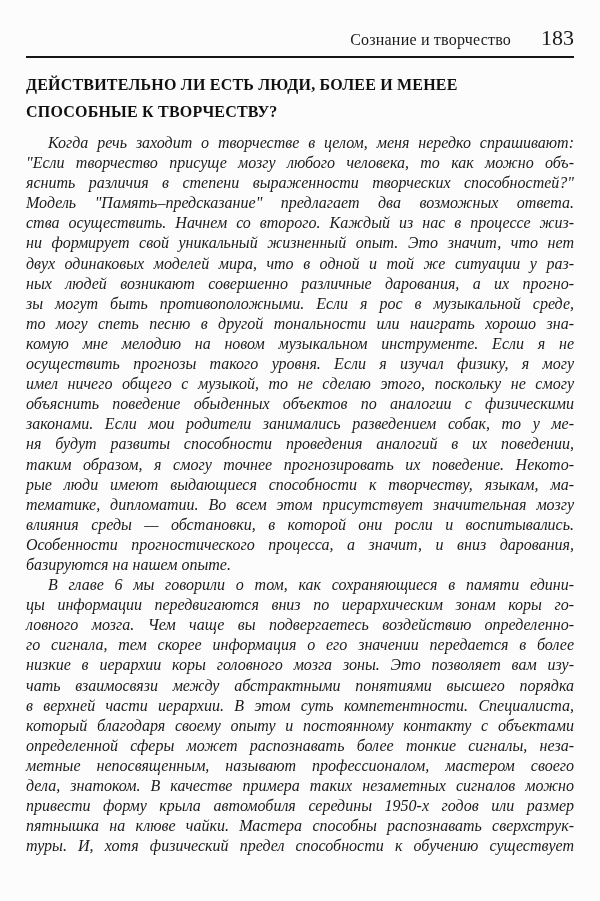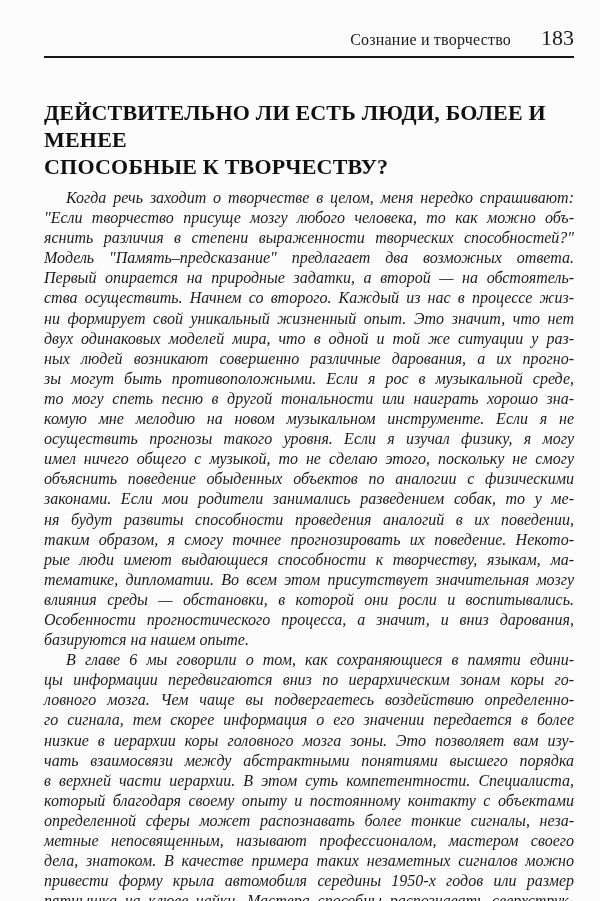--- a/index.html
+++ b/index.html
@@ -11,21 +11,21 @@
     height: 901px;
     background: #fcfcfc;
     color: #1a1a1a;
     font-family: "Liberation Serif", "DejaVu Serif", serif;
     overflow: hidden;
   }
   .page {
     box-sizing: border-box;
     width: 600px;
     height: 901px;
-    padding: 0 26px 0 44px;
+    padding: 0 26px 0 26px;
   }
   .header-row {
     display: flex;
     justify-content: flex-end;
     align-items: baseline;
     gap: 30px;
     padding-top: 25px;
   }
   .running-title {
     font-size: 16px;
@@ -33,23 +33,23 @@
   }
   .page-number {
     font-size: 22px;
   }
   .header-rule {
     border: none;
     border-top: 2.5px solid #161616;
     margin: 5px 0 0 0;
   }
   .section-heading {
-    margin-top: 41px;
+    margin-top: 13px;
     font-weight: bold;
-    font-size: 22px;
+    font-size: 16px;
     line-height: 27px;
     letter-spacing: 0.2px;
     color: #101010;
   }
   .body-text {
     margin-top: 8px;
     font-size: 16px;
     line-height: 20.1px;
   }
   .line {
@@ -81,21 +81,20 @@
       <div>ДЕЙСТВИТЕЛЬНО ЛИ ЕСТЬ ЛЮДИ, БОЛЕЕ И МЕНЕЕ</div>
       <div>СПОСОБНЫЕ К ТВОРЧЕСТВУ?</div>
     </div>
 
   <div class="body-text">
       <div>
         <div class="line first">Когда речь заходит о творчестве в целом, меня нередко спрашивают:</div>
         <div class="line">"Если творчество присуще мозгу любого человека, то как можно объ-</div>
         <div class="line">яснить различия в степени выраженности творческих способностей?"</div>
         <div class="line">Модель "Память–предсказание" предлагает два возможных ответа.</div>
-        <div class="line">Первый опирается на природные задатки, а второй — на обстоятель-</div>
         <div class="line">ства осуществить. Начнем со второго. Каждый из нас в процессе жиз-</div>
         <div class="line">ни формирует свой уникальный жизненный опыт. Это значит, что нет</div>
         <div class="line">двух одинаковых моделей мира, что в одной и той же ситуации у раз-</div>
         <div class="line">ных людей возникают совершенно различные дарования, а их прогно-</div>
         <div class="line">зы могут быть противоположными. Если я рос в музыкальной среде,</div>
         <div class="line">то могу спеть песню в другой тональности или наиграть хорошо зна-</div>
         <div class="line">комую мне мелодию на новом музыкальном инструменте. Если я не</div>
         <div class="line">осуществить прогнозы такого уровня. Если я изучал физику, я могу</div>
         <div class="line">имел ничего общего с музыкой, то не сделаю этого, поскольку не смогу</div>
         <div class="line">объяснить поведение обыденных объектов по аналогии с физическими</div>

